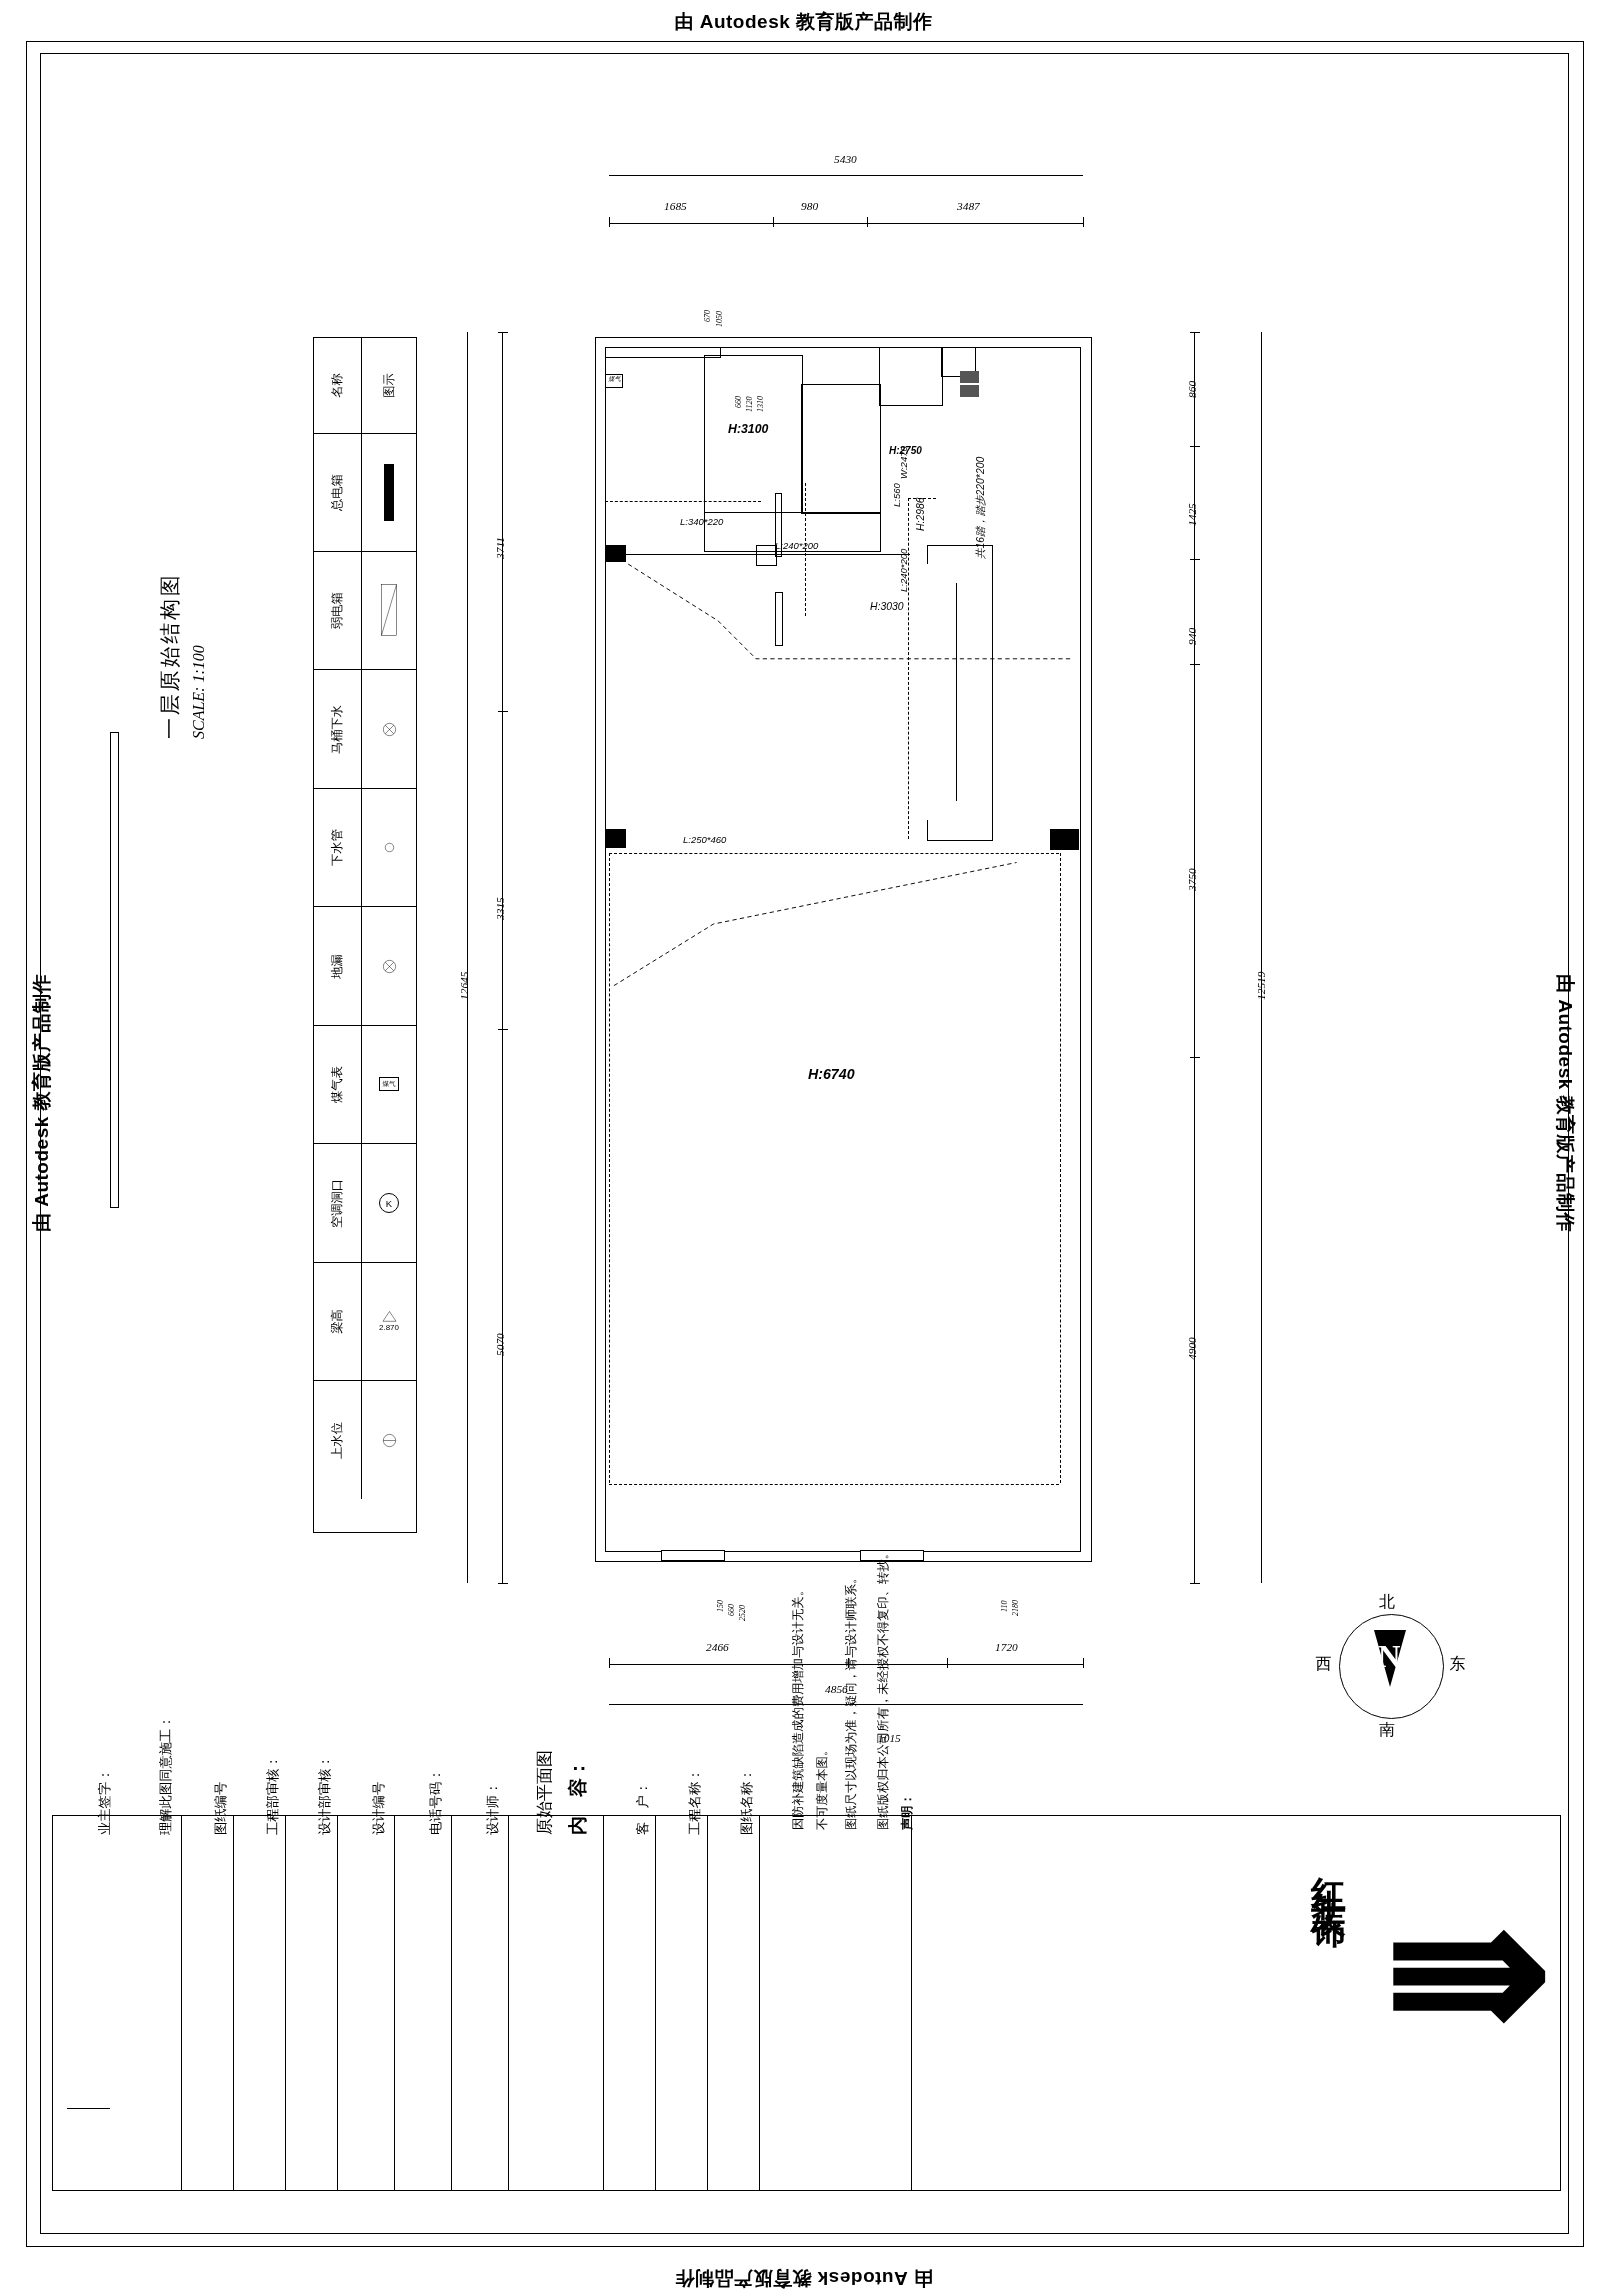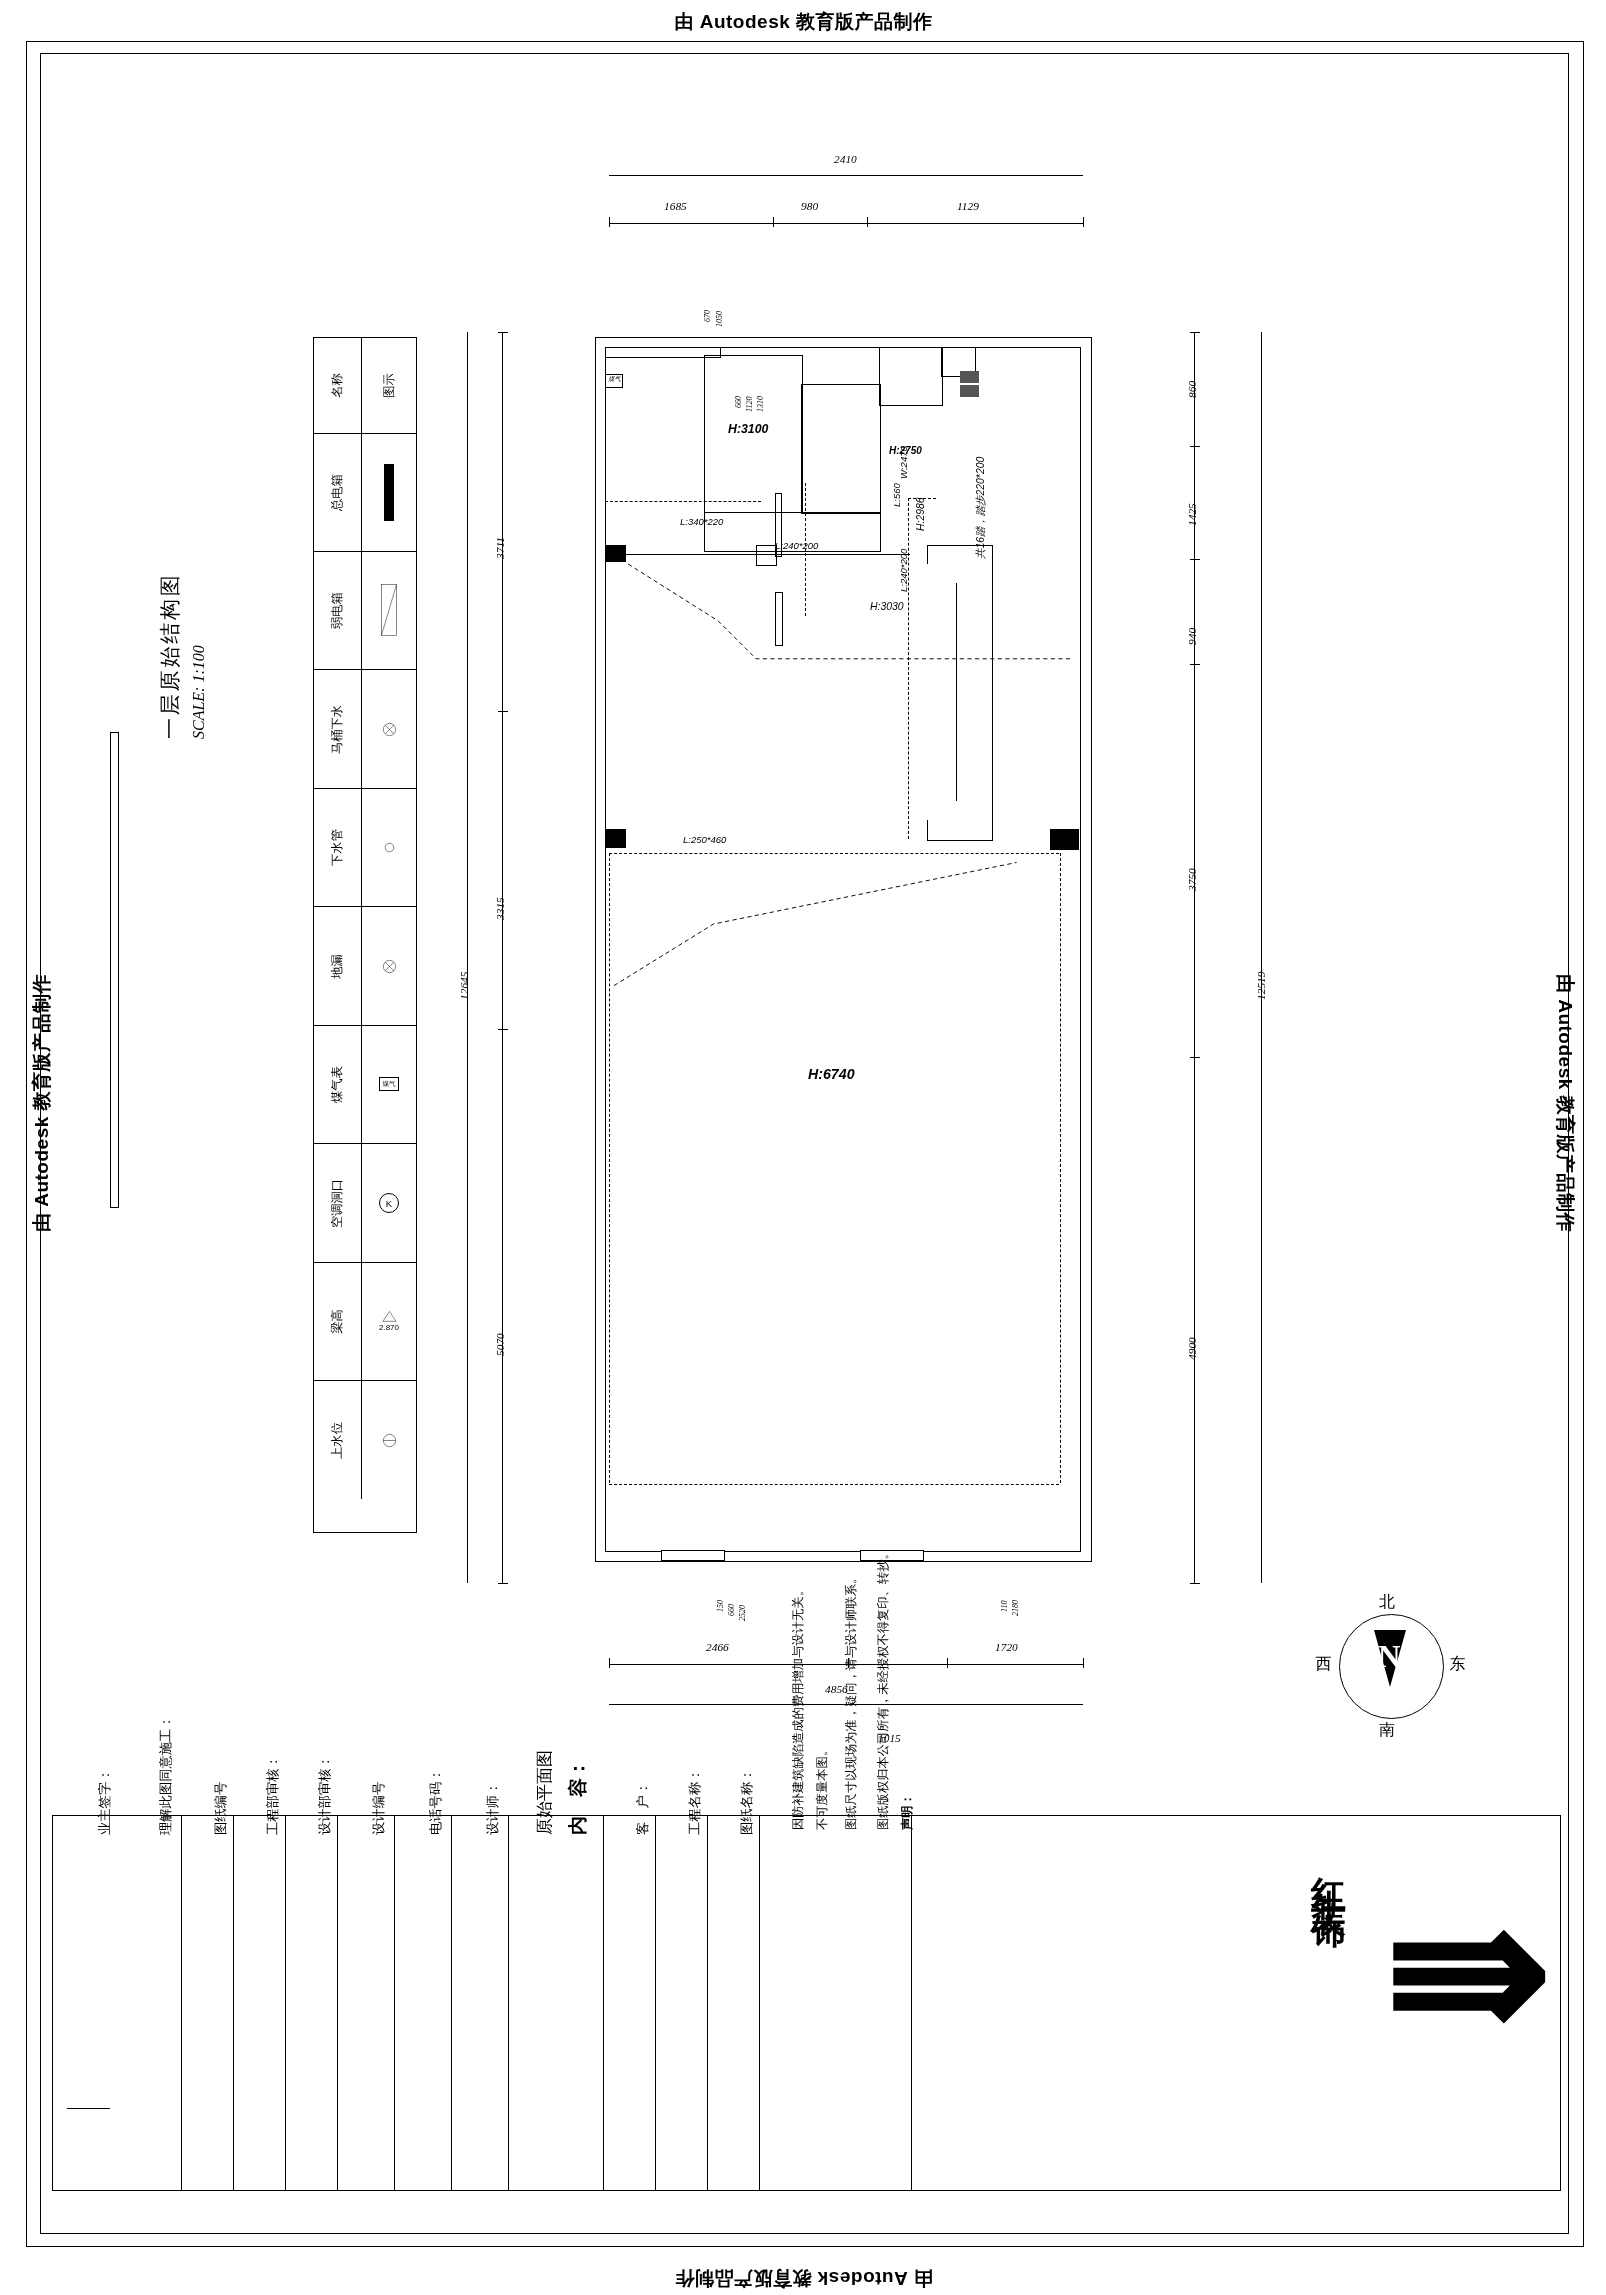--- a/index.html
+++ b/index.html
@@ -125,29 +125,29 @@
     <div class="lbl" style="left:88px;top:507px;font-size:9.5px;">L:250*460</div>
     <div class="lblv" style="left:379px;top:232px;font-size:10.4px;">共16踏，踏步220*200</div>
 
     <div class="thin" style="left:10.4px;top:47px;width:16px;height:12.3px;font-size:6.2px;text-align:center;">煤气</div>
     <div style="position:absolute;left:365px;top:44px;width:19px;height:12.3px;background:#555;"></div>
     <div style="position:absolute;left:365px;top:58px;width:19px;height:12.3px;background:#555;"></div>
   </div>
 
   <div class="abs">
     <div class="dimline" style="left:609px;top:175px;width:474px;"></div>
-    <div class="dim" style="left:834px;top:153px;">2410</div>
+    <div class="dim" style="left:834px;top:153px;">5430</div>
     <div class="dimline" style="left:609px;top:223px;width:474px;"></div>
     <div class="tick" style="left:609px;top:217px;"></div>
     <div class="tick" style="left:773px;top:217px;"></div>
     <div class="tick" style="left:867px;top:217px;"></div>
     <div class="tick" style="left:1083px;top:217px;"></div>
     <div class="dim" style="left:664px;top:200px;">1685</div>
     <div class="dim" style="left:801px;top:200px;">980</div>
-    <div class="dim" style="left:957px;top:200px;">1129</div>
+    <div class="dim" style="left:957px;top:200px;">3487</div>
     <div class="dimv" style="left:703px;top:322px;font-size:8px;">670</div>
     <div class="dimv" style="left:715px;top:327px;font-size:8px;">1050</div>
     <div class="dimv" style="left:734px;top:408px;font-size:8px;">660</div>
     <div class="dimv" style="left:745px;top:412px;font-size:8px;">1120</div>
     <div class="dimv" style="left:756px;top:412px;font-size:8px;">1310</div>
   </div>
 
   <div class="abs">
     <div class="dimlineV" style="left:502px;top:332px;height:1251px;"></div>
     <div class="dimlineV" style="left:467px;top:332px;height:1251px;"></div>

